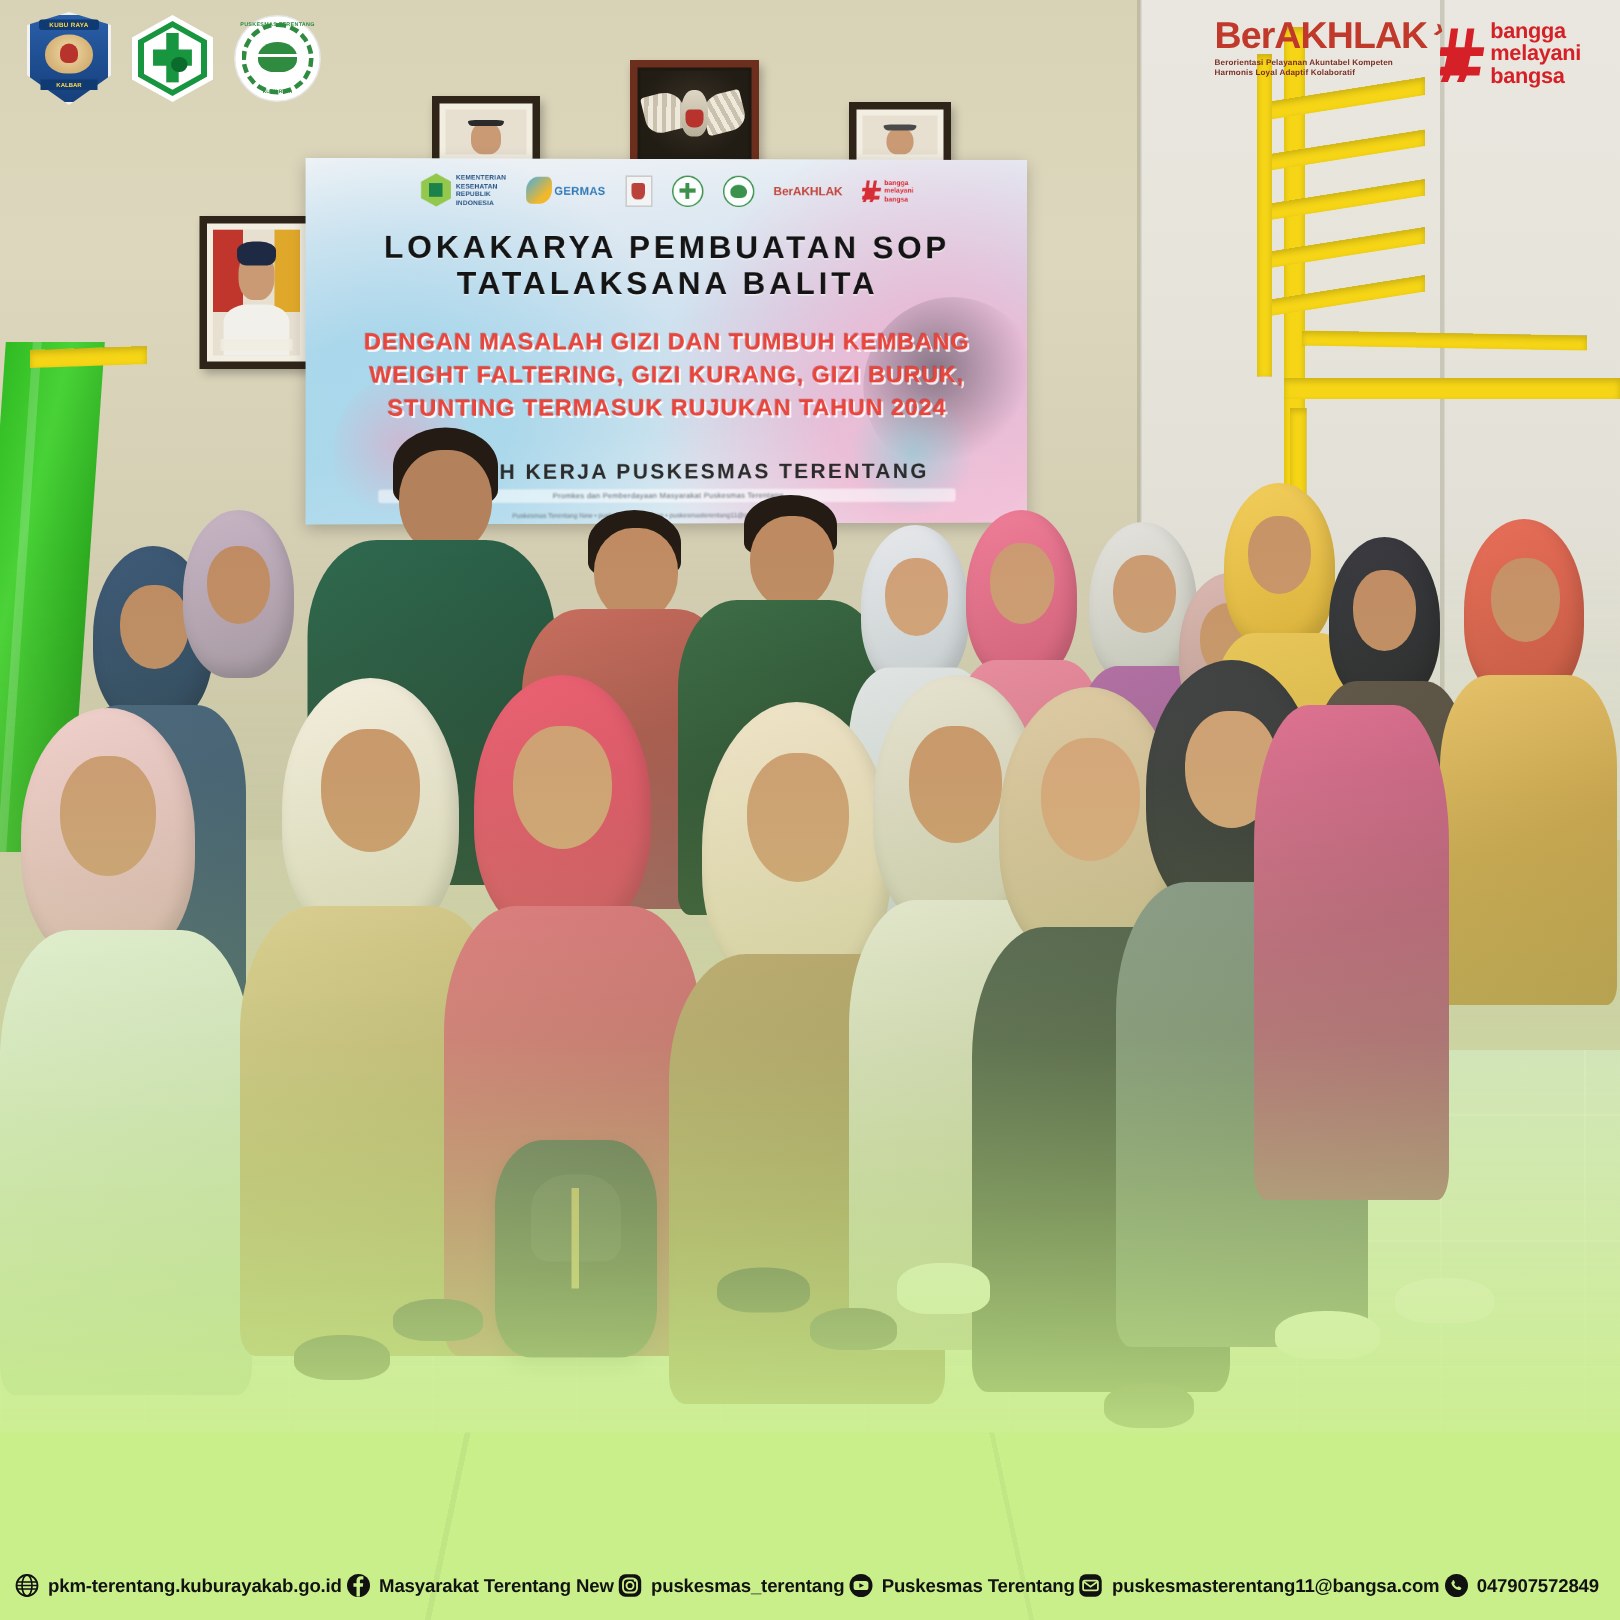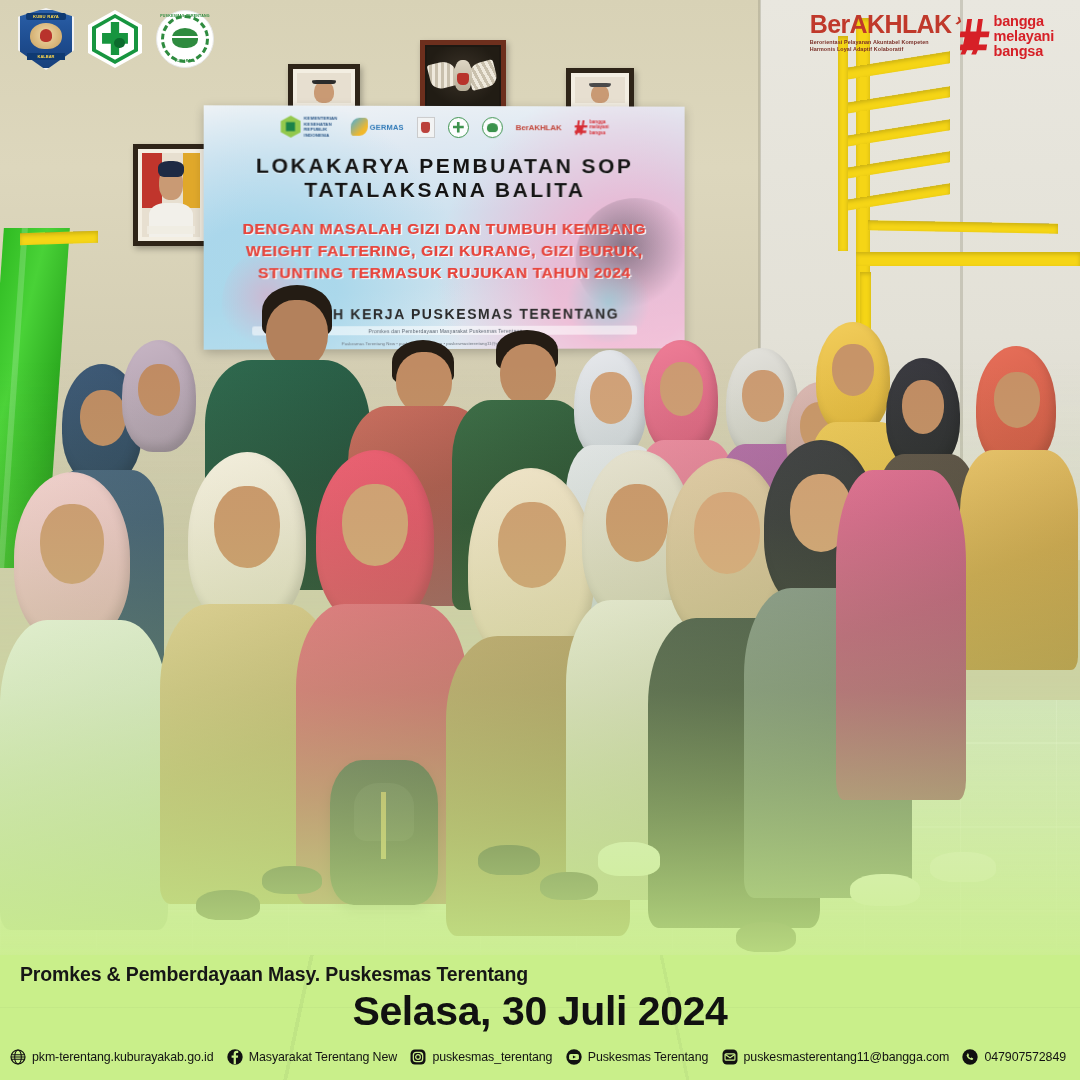--- a/index.html
+++ b/index.html
@@ -236,21 +236,21 @@
     position:absolute; left:0; top:988px; width:1080px; text-align:center;
     font-size:41px; font-weight:800; color:#111; letter-spacing:-.4px;
   }
   .contacts {
     position:absolute; left:0; top:1049px; width:1080px;
     display:flex; align-items:center; justify-content:space-between;
     padding:0 14px 0 10px;
   }
   .contact { display:flex; align-items:center; gap:6px; }
   .ci { width:16px; height:16px; flex:0 0 16px; display:block; }
-  .ctxt { font-size:12.4px; font-weight:400; color:#121212; letter-spacing:-.1px; white-space:nowrap; }
+  .ctxt { font-size:12.4px; font-weight:700; color:#121212; letter-spacing:-.1px; white-space:nowrap; }
 </style>
 </head>
 <body>
 
 <div class="poster">
 
   <div class="photo">
 
     <div class="wall"></div>
     <div class="wall-right"></div>
@@ -523,22 +523,20 @@
 Harmonis Loyal Adaptif Kolaboratif</div>
     </div>
     <div class="ba-right">
       <div class="ba-hash"></div>
       <div class="ba-lines">bangga
 melayani
 bangsa</div>
     </div>
   </div>
 
-  <div class="foot-org">Promkes &amp; Pemberdayaan Masy. Puskesmas Terentang</div>
-  <div class="foot-date">Selasa, 30 Juli 2024</div>
 
   <div class="contacts">
     <div class="contact">
       <svg class="ci" viewBox="0 0 24 24">
         <circle cx="12" cy="12" r="10.5" fill="none" stroke="#111" stroke-width="1.8"></circle>
         <ellipse cx="12" cy="12" rx="5" ry="10.5" fill="none" stroke="#111" stroke-width="1.6"></ellipse>
         <path d="M1.8 8.5h20.4M1.8 15.5h20.4M1.5 12h21" stroke="#111" stroke-width="1.6" fill="none"></path>
       </svg>
       <span class="ctxt">pkm-terentang.kuburayakab.go.id</span>
     </div>
@@ -565,21 +563,21 @@
         <path d="M10.4 9.8l4.6 2.2-4.6 2.2z" fill="#111"></path>
       </svg>
       <span class="ctxt">Puskesmas Terentang</span>
     </div>
     <div class="contact">
       <svg class="ci" viewBox="0 0 24 24">
         <rect x="0.8" y="0.8" width="22.4" height="22.4" rx="6.5" fill="#111"></rect>
         <rect x="4.6" y="7.2" width="14.8" height="9.6" rx="1.6" fill="none" stroke="#c9ef8a" stroke-width="1.8"></rect>
         <path d="M4.9 8.1l7.1 5.1 7.1-5.1" fill="none" stroke="#c9ef8a" stroke-width="1.8"></path>
       </svg>
-      <span class="ctxt">puskesmasterentang11@bangga.com</span>
+      <span class="ctxt">puskesmasterentang11@bangsa.com</span>
     </div>
     <div class="contact">
       <svg class="ci" viewBox="0 0 24 24">
         <circle cx="12" cy="12" r="11.5" fill="#111"></circle>
         <path d="M8.2 6.6c.5-.2 1 0 1.25.5l.9 1.7c.2.4.1.85-.25 1.15l-.6.5c.7 1.5 1.9 2.7 3.4 3.4l.5-.6c.3-.35.75-.45 1.15-.25l1.7.9c.5.25.7.75.5 1.25-.35.9-1.3 1.5-2.3 1.35C10.6 15.9 8.1 13.4 7 10.3c-.35-1 .3-2.1 1.2-2.5z" fill="#c9ef8a"></path>
       </svg>
       <span class="ctxt">047907572849</span>
     </div>
   </div>
 

